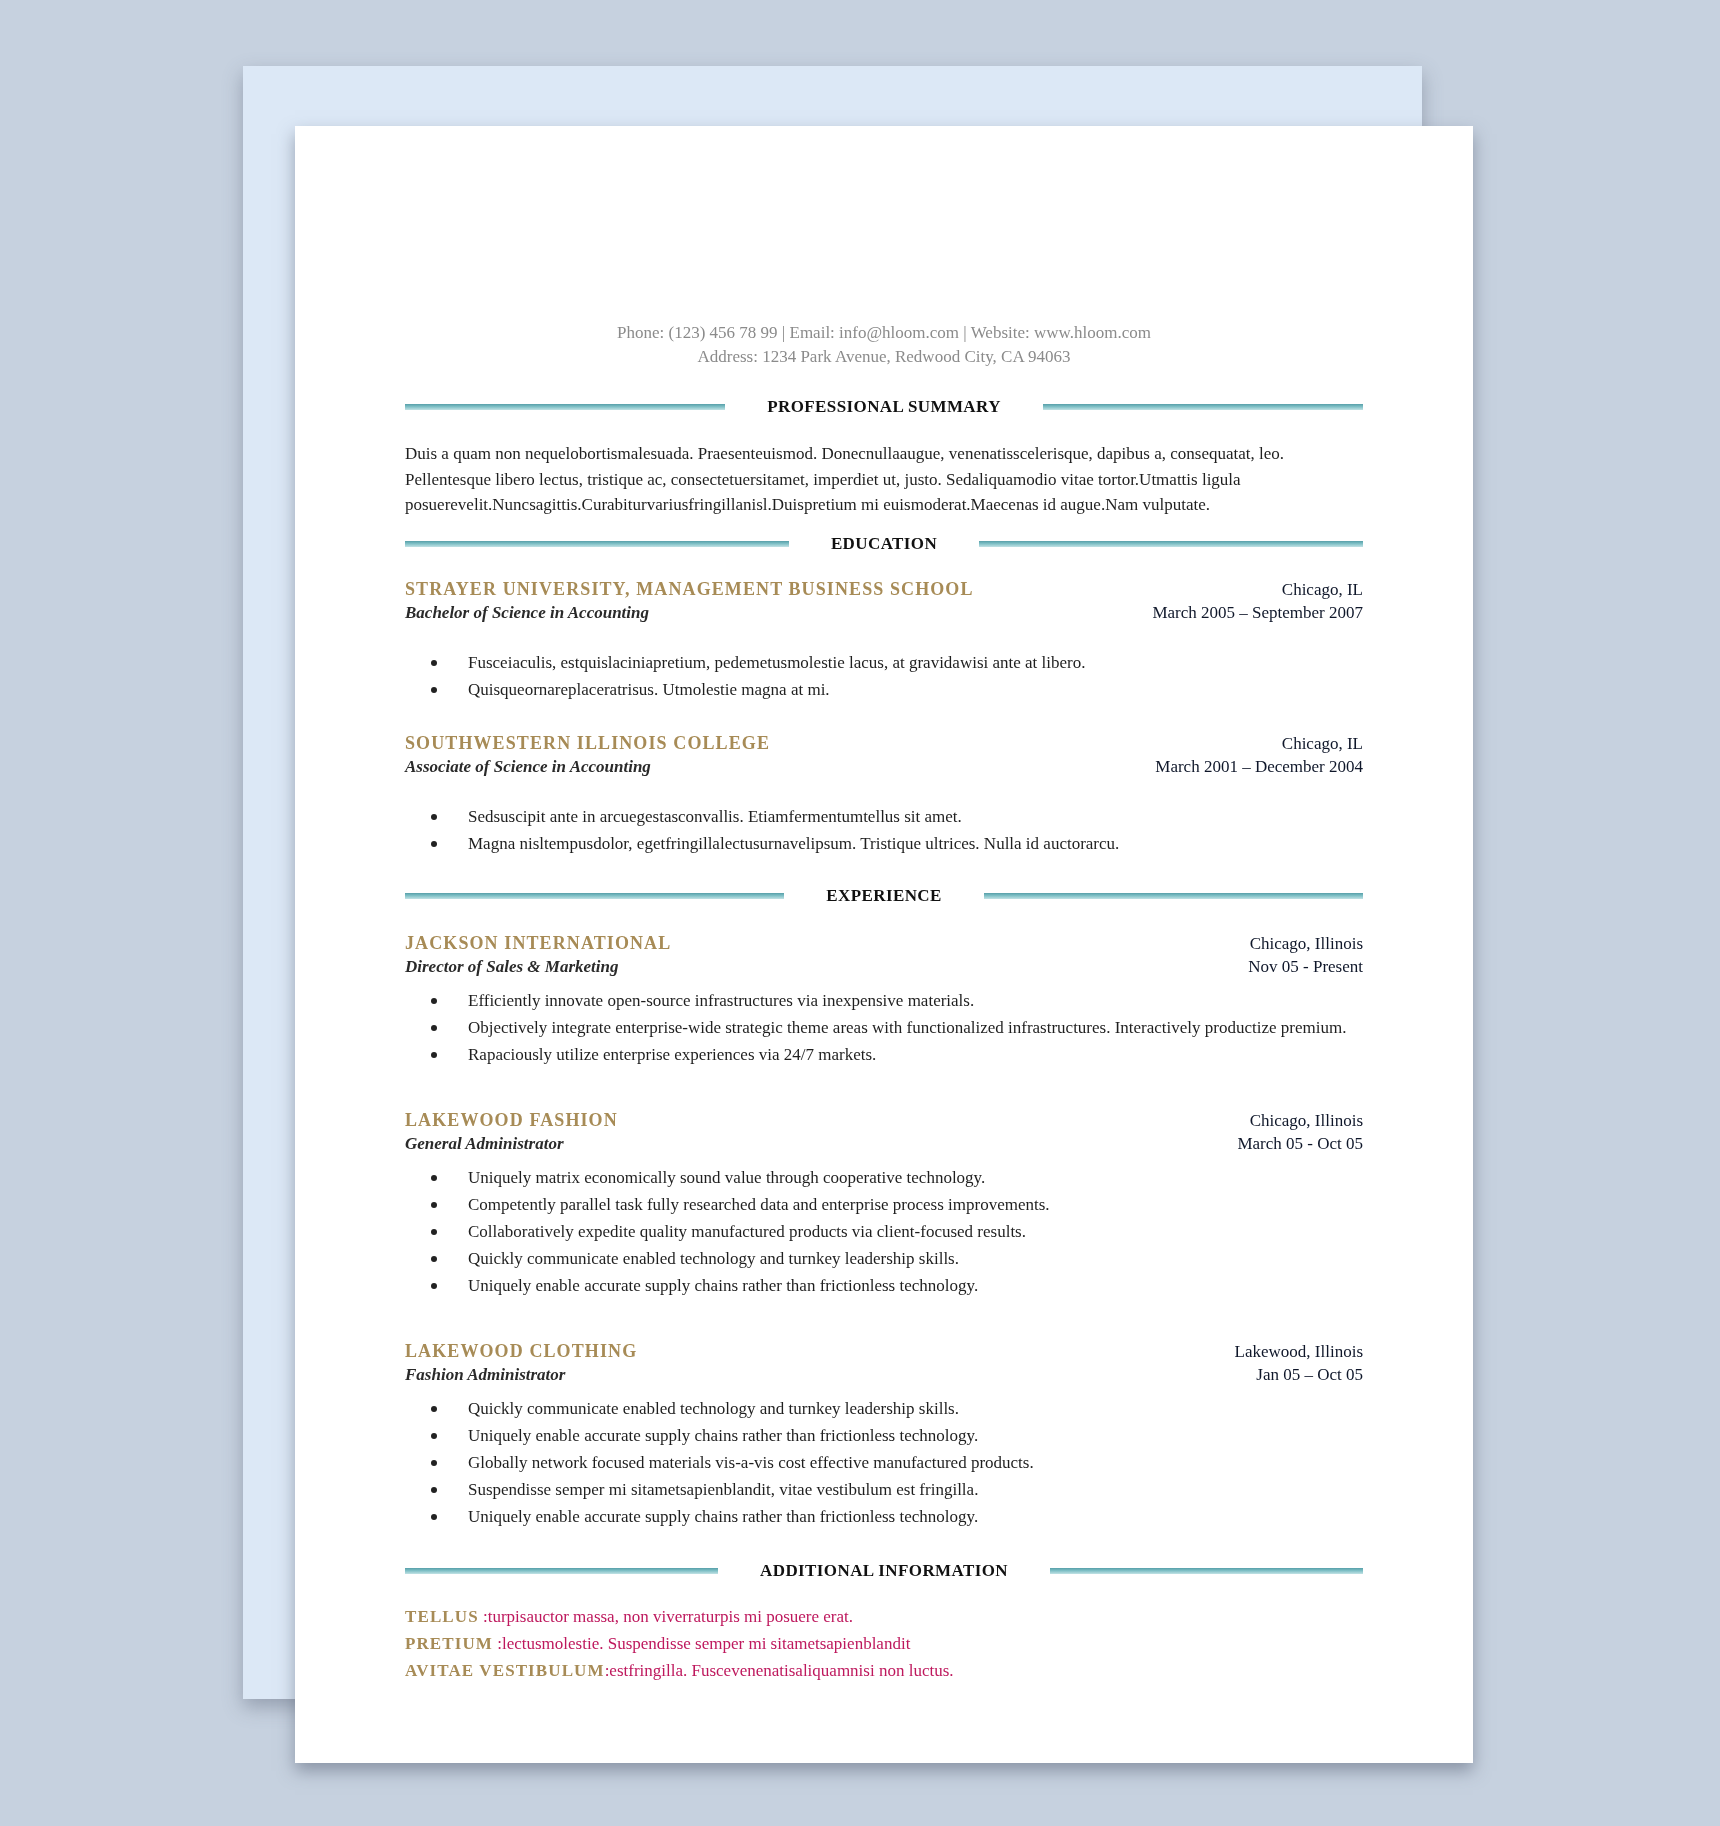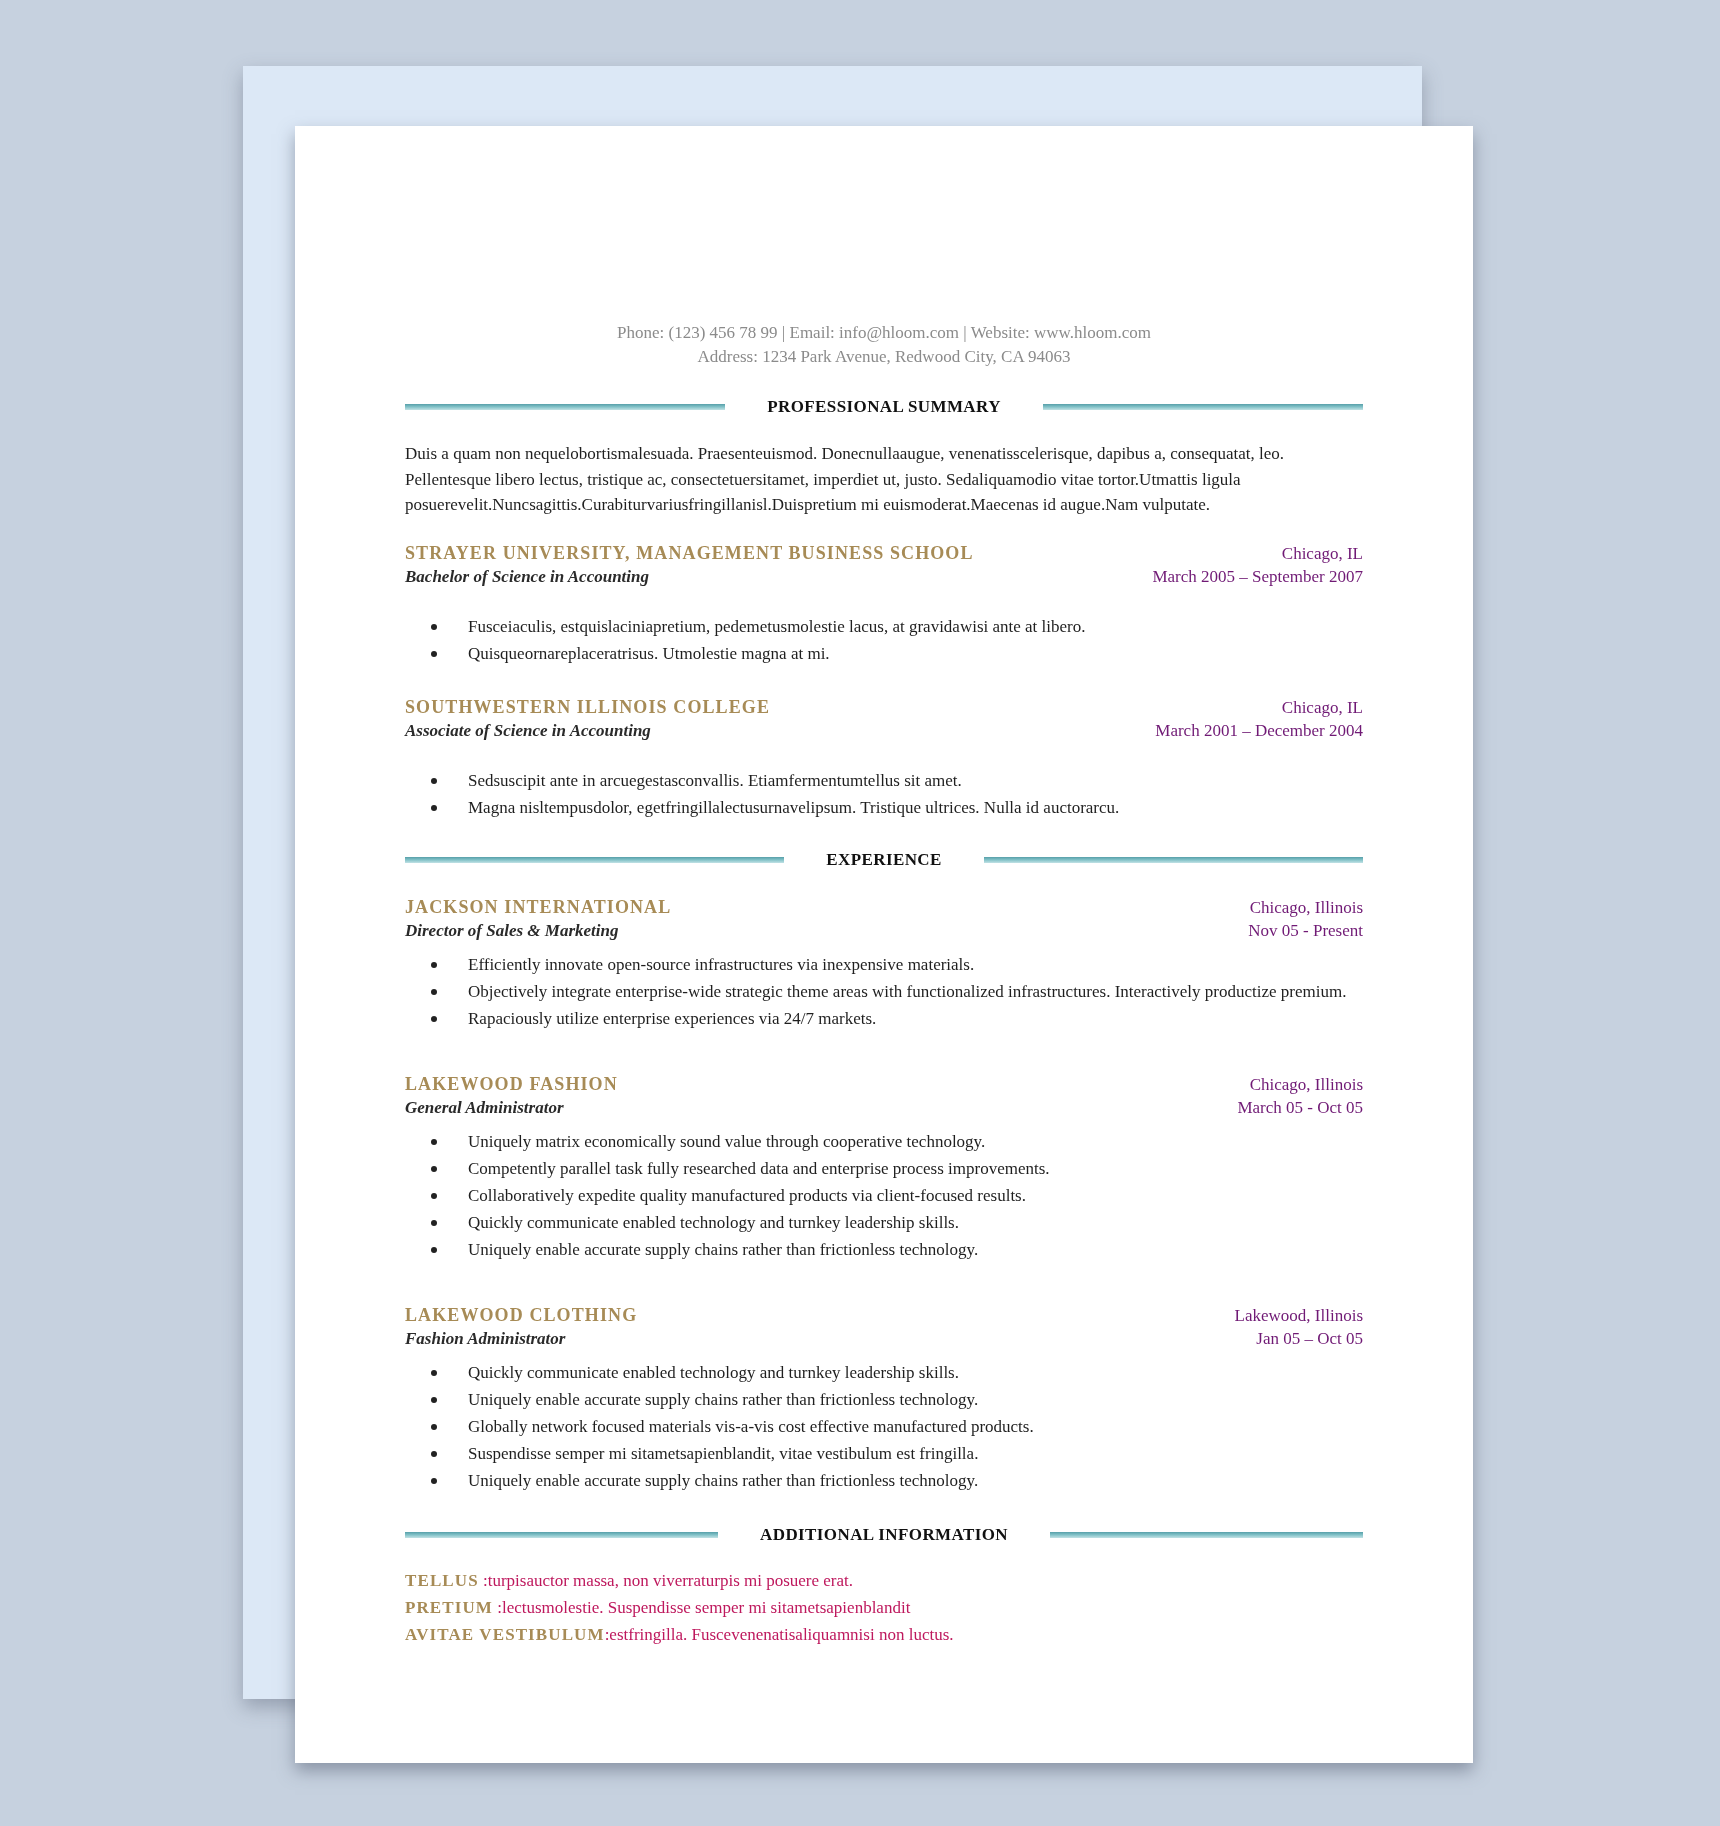--- a/index.html
+++ b/index.html
@@ -44,21 +44,21 @@
   .entry.exp{margin-top:42px;}
   .entry.first{margin-top:24px;}
   .entry-head{display:flex;justify-content:space-between;align-items:flex-start;}
   .org{
     font-size:18px;font-weight:bold;color:#a78b56;letter-spacing:1.1px;
     line-height:23px;
   }
   .role{
     font-size:17px;font-weight:bold;font-style:italic;color:#2a2a2a;line-height:23px;
   }
-  .entry-right{text-align:right;font-size:17px;line-height:23px;color:#701a75;white-space:nowrap;font-family:Liberation Serif, serif;}
+  .entry-right{text-align:right;font-size:17px;line-height:23px;color:#0f172a;white-space:nowrap;font-family:Liberation Serif, serif;}
   ul.blt{margin:26px 0 0 0;padding:0;list-style:none;}
   .entry.exp ul.blt{margin-top:10px;}
   ul.blt li{
     position:relative;padding-left:63px;font-size:17px;line-height:25px;
     margin-bottom:2px;color:#1f1f1f;
   }
   ul.blt li::before{
     content:"";position:absolute;left:26px;top:10px;width:6px;height:6px;
     border-radius:50%;background:#222;
   }
@@ -79,20 +79,25 @@
     <div>Address: 1234 Park Avenue, Redwood City, CA 94063</div>
   </div>
 
   <div class="sec">
     <span class="rule"></span>
     <span class="sec-title">PROFESSIONAL SUMMARY</span>
     <span class="rule"></span>
   </div>
   <div class="summary-body">Duis a quam non nequelobortismalesuada. Praesenteuismod. Donecnullaaugue, venenatisscelerisque, dapibus a, consequatat, leo. Pellentesque libero lectus, tristique ac, consectetuersitamet, imperdiet ut, justo. Sedaliquamodio vitae tortor.Utmattis ligula posuerevelit.Nuncsagittis.Curabiturvariusfringillanisl.Duispretium mi euismoderat.Maecenas id augue.Nam vulputate.</div>
 
+  <div class="sec" style="margin-top:16px;">
+    <span class="rule"></span>
+    <span class="sec-title">EDUCATION</span>
+    <span class="rule"></span>
+  </div>
 
   <div class="entry first">
     <div class="entry-head">
       <div>
         <div class="org">STRAYER UNIVERSITY, MANAGEMENT BUSINESS SCHOOL</div>
         <div class="role">Bachelor of Science in Accounting</div>
       </div>
       <div class="entry-right">
         <div>Chicago, IL</div>
         <div>March 2005 – September 2007</div>

